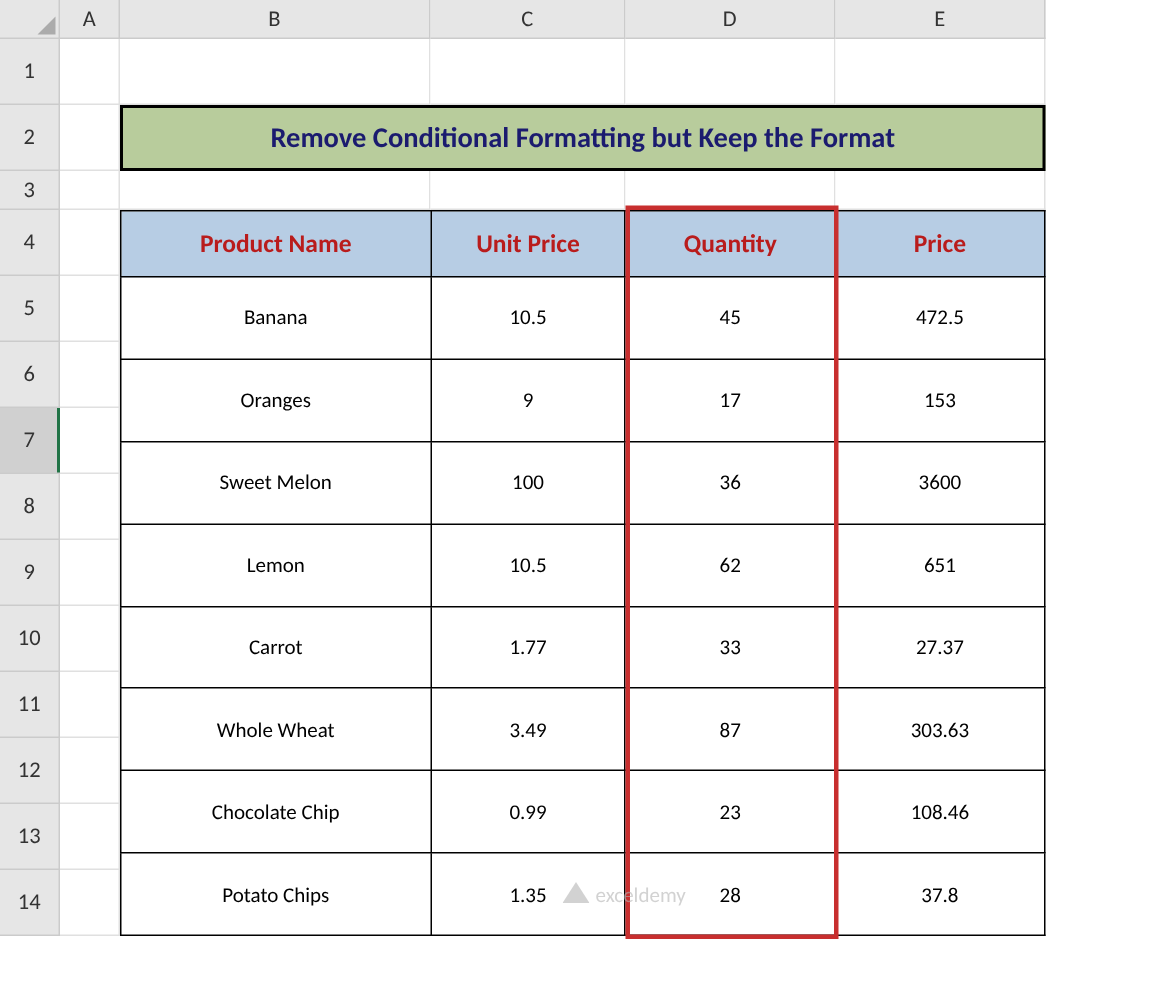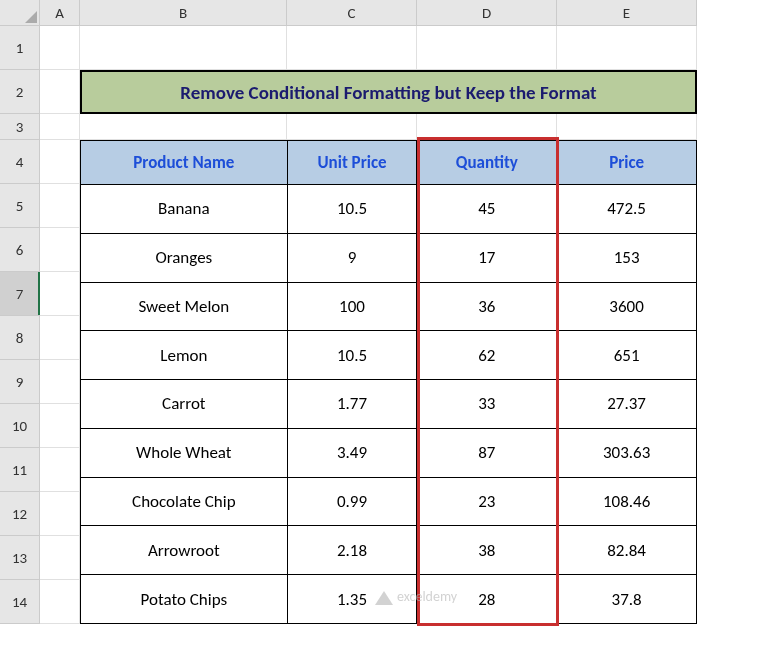--- a/index.html
+++ b/index.html
@@ -100,41 +100,41 @@
       width: 100%;
       height: 100%;
       border-collapse: collapse;
     }
     .data-table th {
       background: #b7cde4;
       border: 1.5px solid #000;
       font-weight: bold;
       font-size: 17px;
       height: 44px;
-      color: #1d4ed8;
+      color: #b91c1c;
     }
     .data-table td {
       border: 1.5px solid #000;
       text-align: center;
-      font-size: 17px;
+      font-size: 14px;
       height: 44px;
       color: #000;
       background: #fff;
     }
     .highlight-box {
       position: absolute;
       border: 3px solid #c82f2f;
       pointer-events: none;
     }
     .watermark {
       position: absolute;
       left: 375px;
       top: 588px;
       display: flex;
-      align-items: flex-end;
+      align-items: flex-start;
       font-size: 14px;
       color: #b5b5b5;
       opacity: 0.6;
       z-index: 5;
     }
     .watermark .logo {
       width: 18px;
       height: 14px;
       background: #b5b5b5;
       margin-right: 4px;
@@ -220,26 +220,20 @@
             <td>87</td>
             <td>303.63</td>
           </tr>
           <tr>
             <td>Chocolate Chip</td>
             <td>0.99</td>
             <td>23</td>
             <td>108.46</td>
           </tr>
           <tr>
-            <td>Arrowroot</td>
-            <td>2.18</td>
-            <td>38</td>
-            <td>82.84</td>
-          </tr>
-          <tr>
             <td>Potato Chips</td>
             <td>1.35</td>
             <td>28</td>
             <td>37.8</td>
           </tr>
         </tbody>
     </table>
     <div class="highlight-box" style="left:337px; top:-3px; width:142px; height:489px;"></div>
   </div>
 

